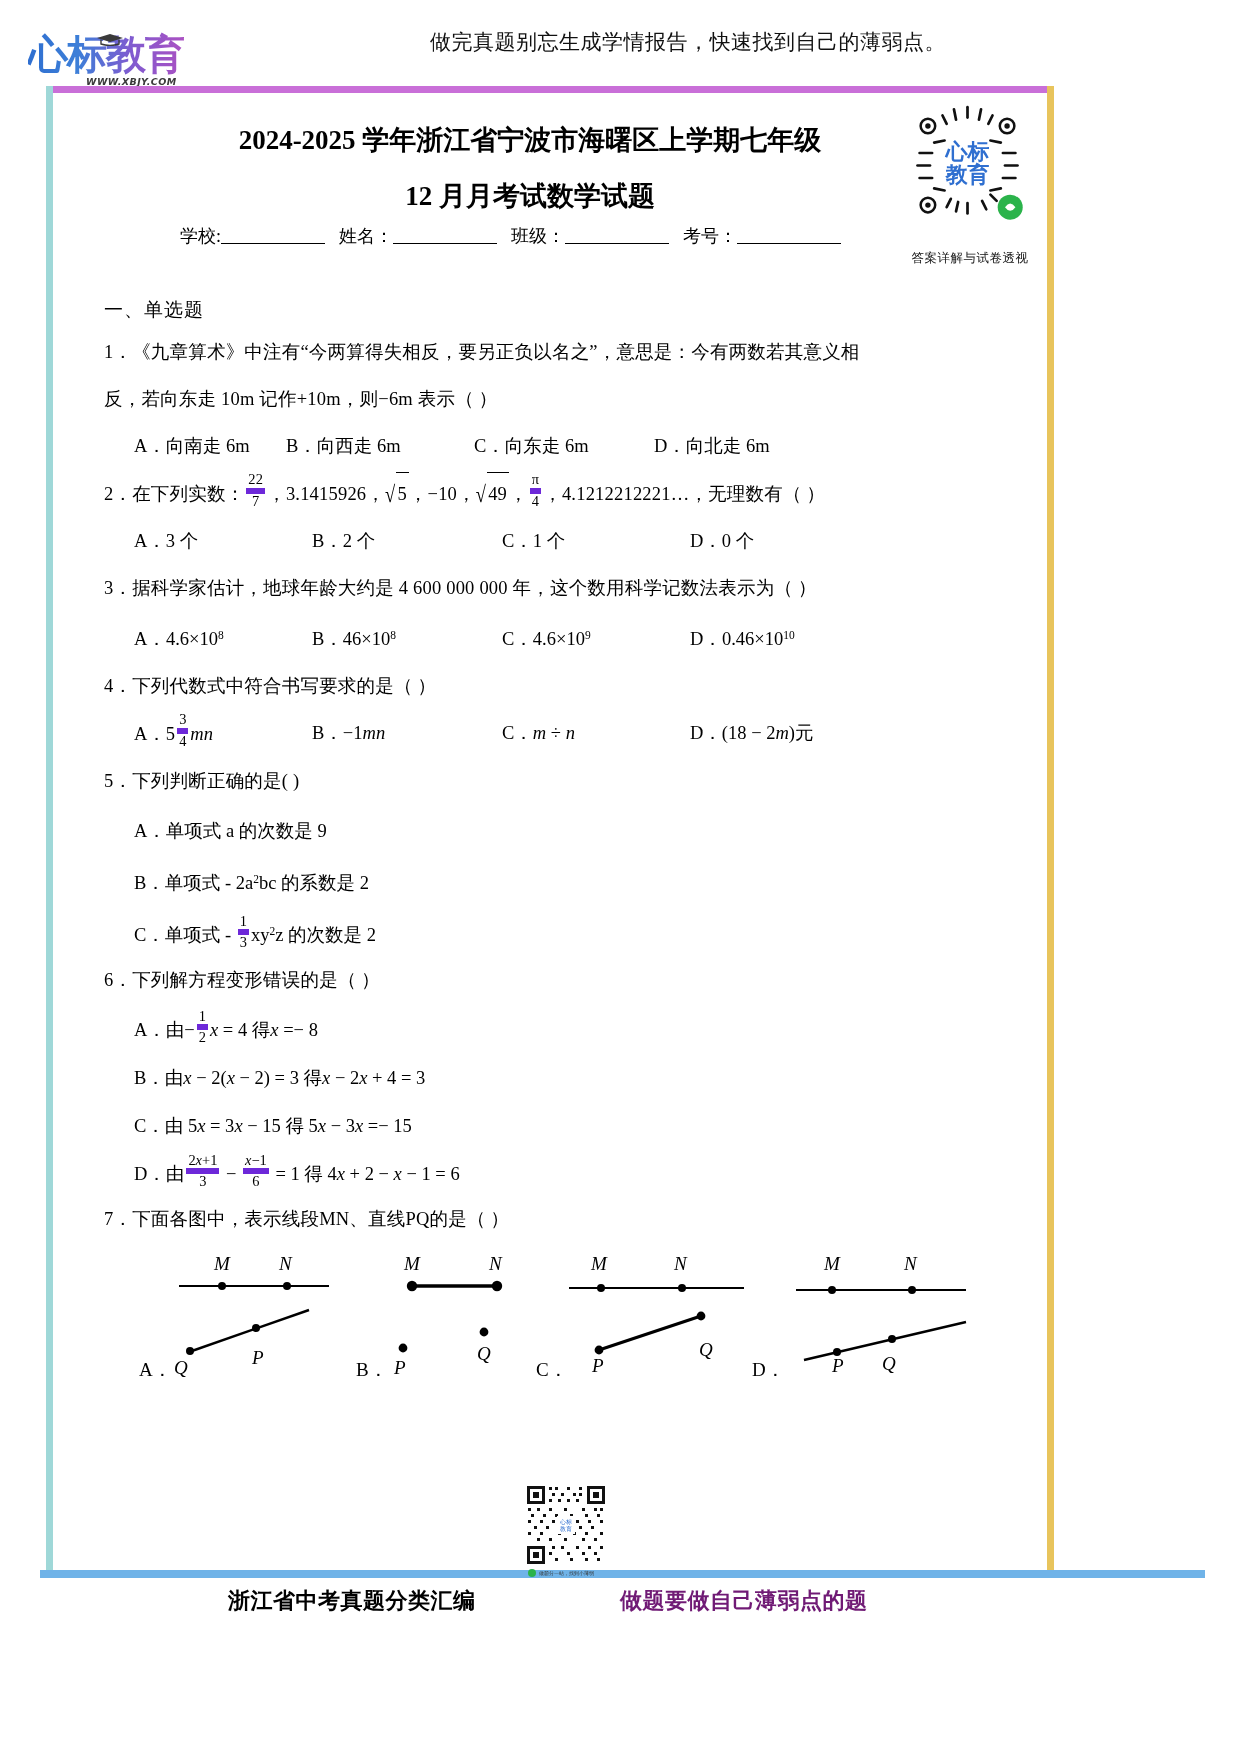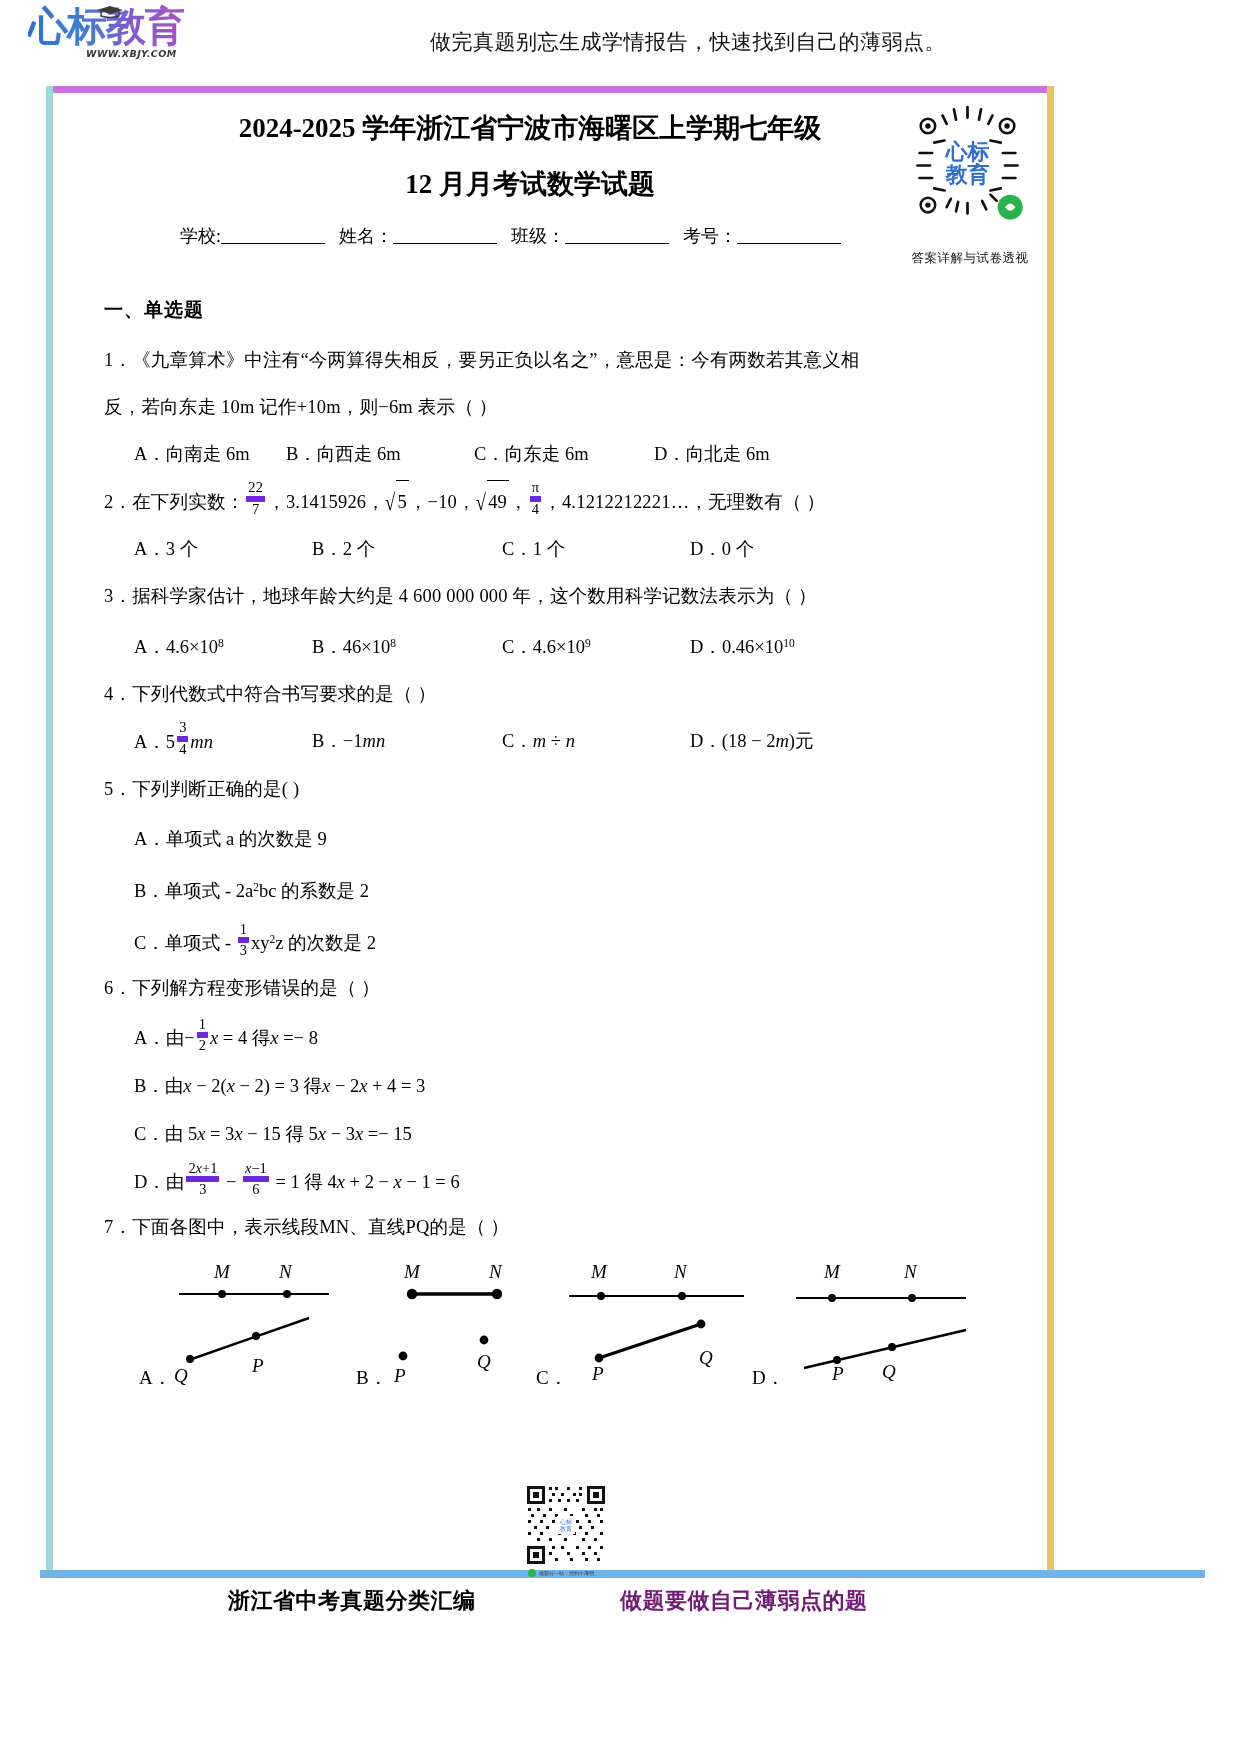--- a/index.html
+++ b/index.html
@@ -17,21 +17,21 @@
   }
 
   
   .top-banner {
     position: absolute;
     left: 0; top: 0;
     width: 1240px; height: 88px;
   }
   .logo {
     position: absolute;
-    left: 28px; top: 4px;
+    left: 28px; top: 32px;
     width: 165px; height: 62px;
   }
   .logo-text {
     font-family: "DejaVu Sans", sans-serif;
     font-weight: bold;
     font-size: 40px;
     letter-spacing: -1px;
     line-height: 44px;
     background: linear-gradient(90deg, #2f6fd0 0%, #3d7fd8 30%, #7f5bd0 62%, #b24fc0 100%);
     -webkit-background-clip: text;
@@ -86,21 +86,21 @@
   .frame-bottom {
     position: absolute;
     left: 40px; top: 1570px;
     width: 1165px; height: 8px;
     background: #6fb3e8;
   }
 
   
   .doc-title {
     position: absolute;
-    left: 160px; top: 100px;
+    left: 160px; top: 112px;
     width: 740px;
     text-align: center;
     font-family: "Liberation Serif", serif;
     font-weight: bold;
     font-size: 27px;
     line-height: 56px;
     color: #000;
   }
   .qr-header {
     position: absolute;
@@ -137,23 +137,23 @@
   
   .content {
     position: absolute;
     left: 104px; top: 300px;
     width: 900px;
     font-size: 18.5px;
     line-height: 1.0;
   }
   .section-head {
     font-family: "DejaVu Sans", sans-serif;
-    font-weight: bold;
+    font-weight: normal;
     font-size: 19px;
-    margin: 0 0 20px 0;
+    margin: 0 0 12px 0;
     letter-spacing: 1px;
   }
   .qline {
     margin: 0 0 5px 0;
     line-height: 42px;
     font-size: 18.5px;
     letter-spacing: 0.2px;
   }
   .opts {
     margin: 0 0 5px 0;

